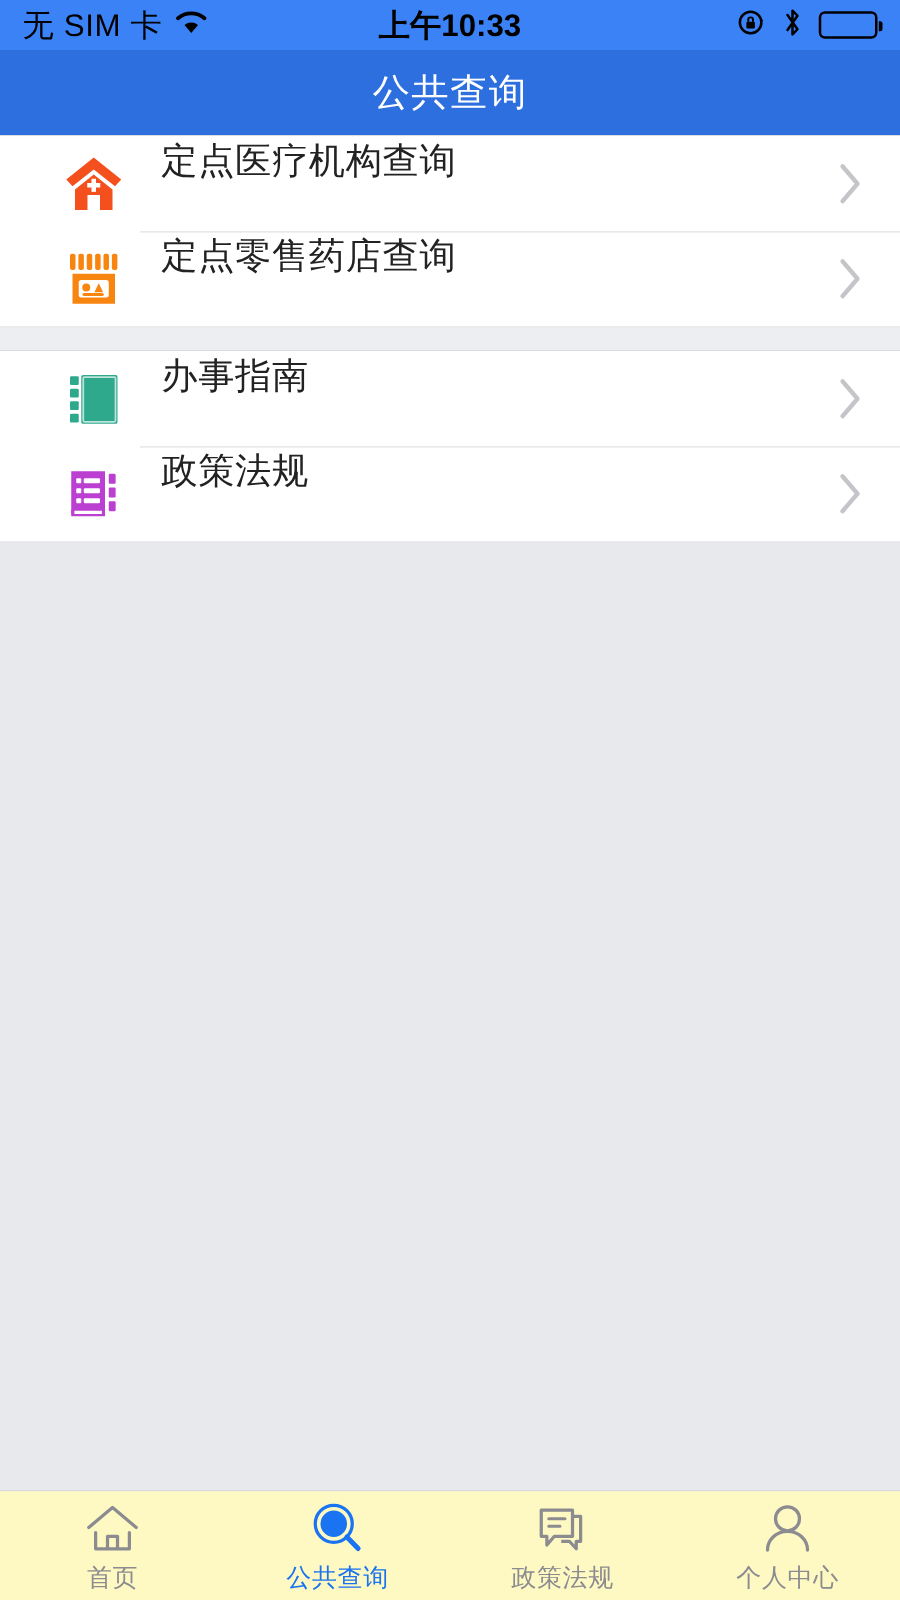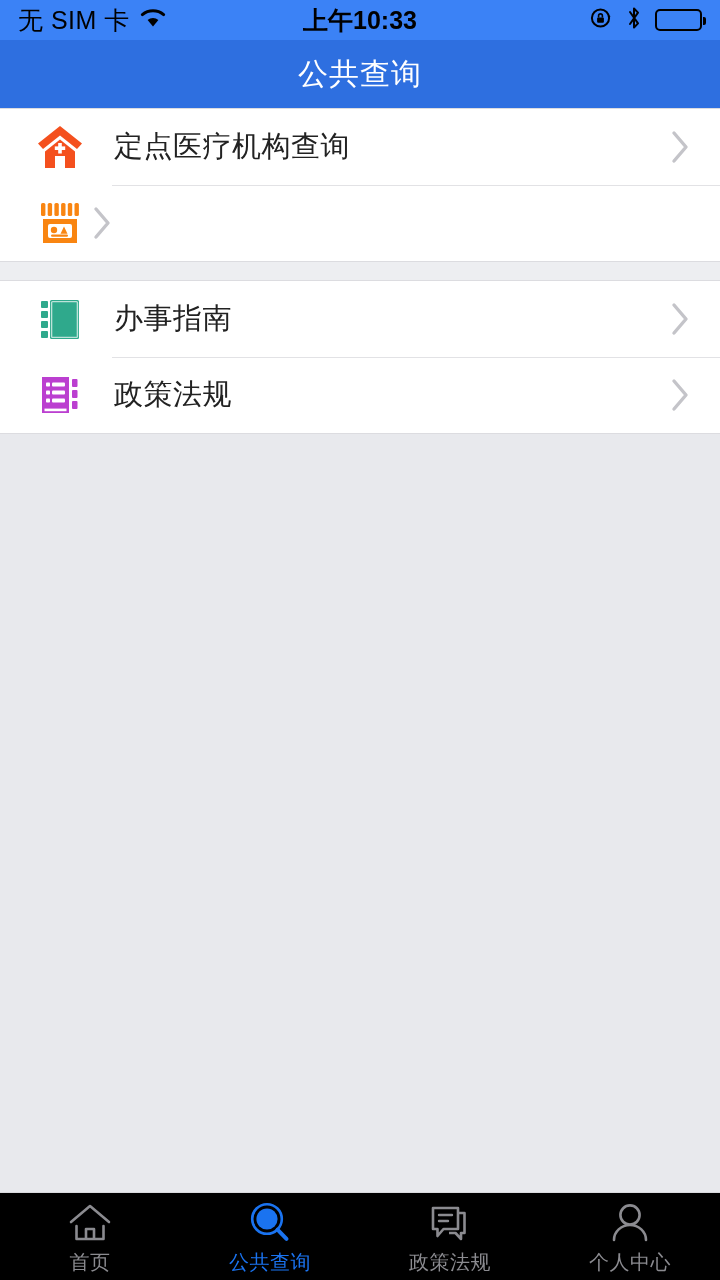--- a/index.html
+++ b/index.html
@@ -118,22 +118,21 @@
     border-bottom: 1px solid #dcdce0;
   }
   .gap {
     height: 18px;
     background: #edeef1;
   }
   .row {
     position: relative;
     height: 76px;
     display: flex;
-    align-items: center;
-    padding: 0 24px 0 32px;
+    padding: 0 24px 0 47px;
     box-sizing: border-box;
     background: #ffffff;
   }
   .row + .row::after {
     content: "";
     position: absolute;
     left: 112px;
     right: 0;
     top: 0;
     height: 1px;
@@ -157,21 +156,21 @@
     flex: none;
     width: 30px;
     display: flex;
     align-items: center;
     justify-content: center;
   }
 
   
   .tabbar {
     height: 87px;
-    background: #000000;
+    background: #fef9c3;
     border-top: 1px solid #d9d9dd;
     display: flex;
     flex: none;
   }
   .tab {
     flex: 1 1 0;
     display: flex;
     flex-direction: column;
     align-items: center;
     justify-content: center;
@@ -274,20 +273,21 @@
             </g>
             <path d="M6 19 H40 V43 H6 Z" fill="#f98511"></path>
             <rect x="11" y="24" width="24" height="14" rx="2" fill="#ffffff"></rect>
             <g fill="#f98511">
               <circle cx="17" cy="30" r="3.2"></circle>
               <path d="M23.5 33.8 L27 26.6 L30.5 33.8 Z"></path>
               <rect x="14" y="34.4" width="17" height="2.4" rx="1.2"></rect>
             </g>
           </svg>
         </span>
+        <span class="row-label">定点零售药店查询</span>
         <span class="chev">
           <svg width="20" height="34" viewBox="0 0 20 34">
             <path d="M3 3 L15 17 L3 31" stroke="#c4c4c9" stroke-width="3.4" fill="none" stroke-linecap="round" stroke-linejoin="round"></path>
           </svg>
         </span>
       </div>
 
     </div>
 
     <div class="gap"></div>

